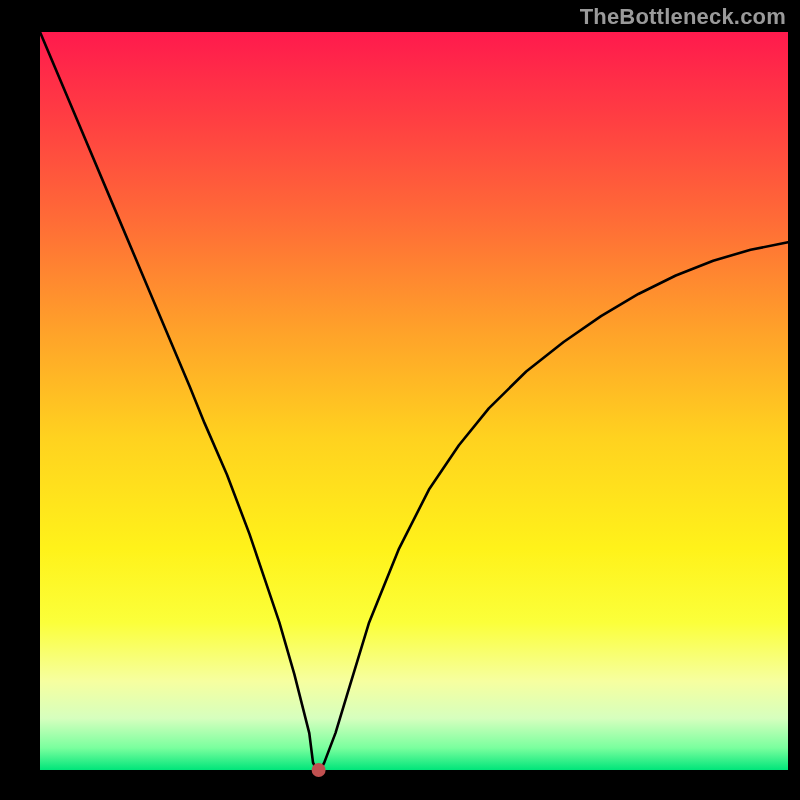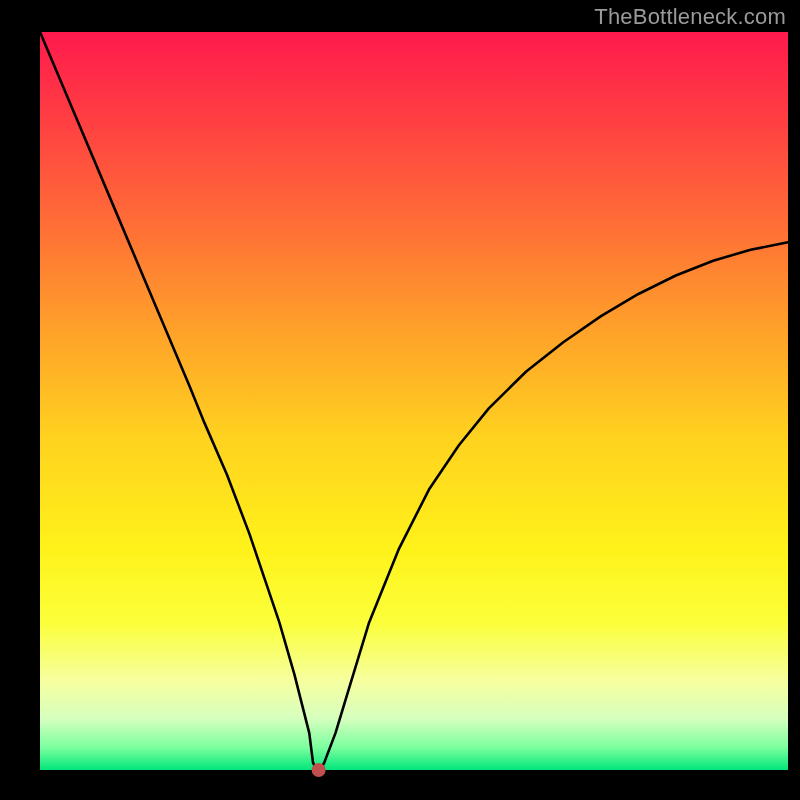--- a/index.html
+++ b/index.html
@@ -15,21 +15,21 @@
     position: relative;
     width: 800px;
     height: 800px;
     background: #000;
   }
   .watermark {
     position: absolute;
     top: 4px;
     right: 14px;
     font-size: 22px;
-    font-weight: 400;
+    font-weight: 700;
     color: #9a9a9a;
     letter-spacing: 0.2px;
     z-index: 10;
   }
   svg {
     display: block;
   }
 </style>
 </head>
 <body>

